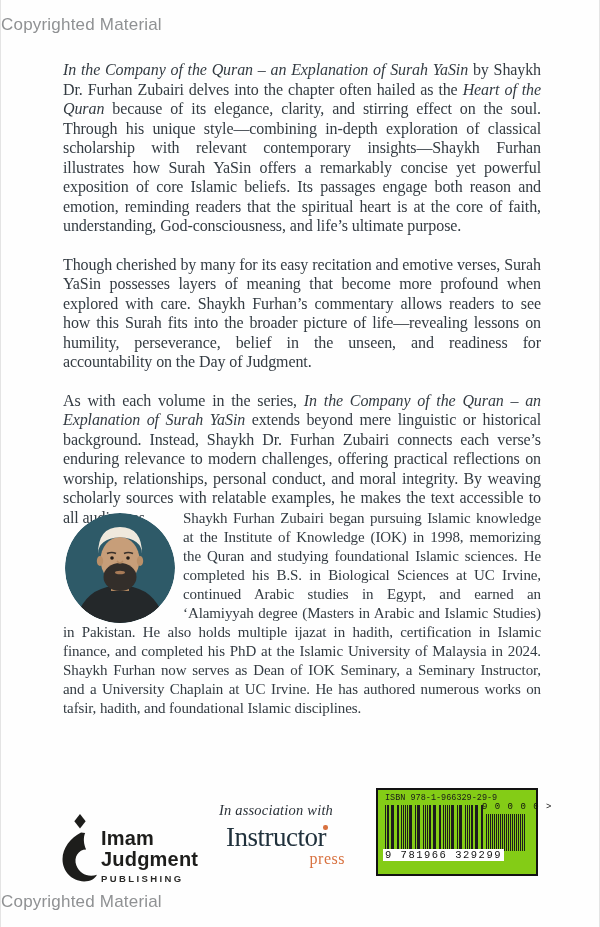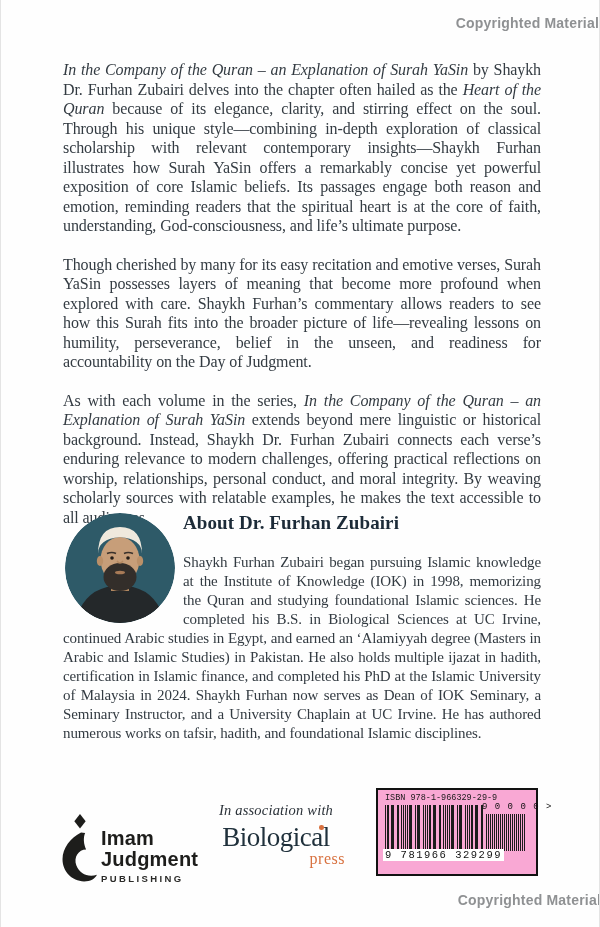--- a/index.html
+++ b/index.html
@@ -11,22 +11,22 @@
     --logo-black:#1d1d1b;
     --wordsmiths-navy:#20313c;
   }
   html,body{margin:0;padding:0;background:#ffffff;}
   .page{
     position:relative;width:600px;height:927px;margin:0 auto;background:#fefefe;
     box-sizing:border-box;border-left:1px solid #e4e4e4;border-right:1px solid #e4e4e4;
     overflow:hidden;font-family:"Liberation Serif",serif;
   }
   .copyright{
-    position:absolute;left:0;width:100%;text-align:right;
-    font-family:"Liberation Sans",sans-serif;font-weight:bold;font-size:14px;
+    position:absolute;left:0;width:100%;text-align:left;
+    font-family:"Liberation Sans",sans-serif;font-weight:normal;font-size:17px;
     color:var(--copyright-gray);letter-spacing:0.2px;
   }
   .copyright.top{top:15px;}
   .synopsis{position:absolute;left:62px;width:478px;top:60px;}
   .synopsis p{
     margin:0 0 19px 0;font-size:16px;line-height:19.5px;text-align:justify;
     color:var(--body-text);letter-spacing:-0.1px;
   }
   .about{position:absolute;left:62px;width:478px;top:509px;}
   .photo-wrap{float:left;width:120px;height:114px;}
@@ -52,21 +52,21 @@
     position:relative;display:inline-block;margin-top:3px;font-size:27px;line-height:30px;
     color:var(--wordsmiths-navy);letter-spacing:-0.5px;white-space:nowrap;
   }
   .ws-idot{position:absolute;left:97px;top:3px;width:4.5px;height:4.5px;border-radius:50%;background:var(--accent-orange);}
   .ws-press{
     text-align:right;font-size:16px;line-height:22px;color:var(--accent-orange);
     letter-spacing:0.5px;margin-top:-4px;padding-right:6px;
   }
   
   .barcode{
-    position:absolute;left:375px;top:0;width:162px;height:88px;background:#f9a8d4;
+    position:absolute;left:375px;top:0;width:162px;height:88px;background:#84cc16;
     border:2px solid #121212;box-sizing:border-box;
   }
   .bc-isbn{
     position:absolute;top:3px;left:7px;font-family:"Liberation Mono",monospace;
     font-size:8.5px;color:#1a1a1a;white-space:nowrap;letter-spacing:0;
   }
   .bc-main{position:absolute;top:15px;left:7px;width:102px;height:45px;overflow:hidden;white-space:nowrap;font-size:0;}
   .bc-num{
     position:absolute;top:59px;left:5px;background:#ffffff;padding:0 2px;
     font-family:"Liberation Mono",monospace;font-size:10.5px;letter-spacing:1.5px;color:#111;white-space:nowrap;
@@ -112,21 +112,20 @@
             <path d="M33 41 Q33 14 55 14 Q77 14 77 41 Q77 26 55 24 Q33 26 33 41 Z" fill="#efe9dd"></path>
             <circle cx="47" cy="45" r="1.8" fill="#241d18"></circle>
             <circle cx="63" cy="45" r="1.8" fill="#241d18"></circle>
             <path d="M42 40.5 Q47 38.5 51 40.5" stroke="#3a322c" stroke-width="1.6" fill="none"></path>
             <path d="M59 40.5 Q63 38.5 68 40.5" stroke="#3a322c" stroke-width="1.6" fill="none"></path>
             <path d="M52 48 Q55 52 58 48" stroke="#b58a62" stroke-width="1.4" fill="none"></path>
           </g>
         </svg>
       </span>
     </div>
-    <h2>About Dr. Furhan Zubairi</h2>
     <p class="bio">Shaykh Furhan Zubairi began pursuing Islamic knowledge at the Institute of Knowledge (IOK) in 1998, memorizing the Quran and studying foundational Islamic sciences. He completed his B.S. in Biological Sciences at UC Irvine, continued Arabic studies in Egypt, and earned an ‘Alamiyyah degree (Masters in Arabic and Islamic Studies) in Pakistan. He also holds multiple ijazat in hadith, certification in Islamic finance, and completed his PhD at the Islamic University of Malaysia in 2024. Shaykh Furhan now serves as Dean of IOK Seminary, a Seminary Instructor, and a University Chaplain at UC Irvine. He has authored numerous works on tafsir, hadith, and foundational Islamic disciplines.</p>
   </div>
 
   <div class="footer">
 
     <div class="ig-logo">
       <svg width="42" height="72" viewBox="0 0 40 70">
         <path d="M20 2 L25.5 9 L20 16 L14.5 9 Z" fill="#1d1d1b"></path>
         <path d="M21 20 C11 25 3 35 3 46 C3 58 12 67 24 67.5 C30 67.5 34.5 65 36.5 61 C28 64 19.5 60 16.5 52 C13.5 44 18.5 36.5 26 36.5 C23.5 31.5 23 25 25 20.5 C23.6 20.2 22.2 20 21 20 Z" fill="#1d1d1b"></path>
         <path d="M22 42 C18 44 17.5 49.5 21 52.5 C24.8 55.5 30 52.8 29.8 48 C29.6 43.8 25.8 40.6 22 42 Z" fill="#fefefe"></path>
@@ -134,21 +133,21 @@
       <div class="ig-text">
         <div class="l1">Imam</div>
         <div class="l2">Judgment</div>
         <div class="l3">PUBLISHING</div>
       </div>
     </div>
 
     <div class="ws-block">
       <div class="ws-assoc">In association with</div>
       <div class="ws-name">
-        <span>Biological</span>
+        <span>Instructor</span>
         <span class="ws-idot"></span>
       </div>
       <div class="ws-press">press</div>
     </div>
 
     <div class="barcode">
       <div class="bc-isbn">ISBN 978-1-966329-29-9</div>
       <div class="bc-main"><span style="display: inline-block; height: 100%; background: rgb(28, 28, 28); width: 1px; margin-right: 1px;"></span><span style="display: inline-block; height: 100%; background: rgb(28, 28, 28); width: 2px; margin-right: 2px;"></span><span style="display: inline-block; height: 100%; background: rgb(28, 28, 28); width: 3px; margin-right: 3px;"></span><span style="display: inline-block; height: 100%; background: rgb(28, 28, 28); width: 2px; margin-right: 2px;"></span><span style="display: inline-block; height: 100%; background: rgb(28, 28, 28); width: 1px; margin-right: 1px;"></span><span style="display: inline-block; height: 100%; background: rgb(28, 28, 28); width: 1px; margin-right: 1px;"></span><span style="display: inline-block; height: 100%; background: rgb(28, 28, 28); width: 1px; margin-right: 1px;"></span><span style="display: inline-block; height: 100%; background: rgb(28, 28, 28); width: 1px; margin-right: 1px;"></span><span style="display: inline-block; height: 100%; background: rgb(28, 28, 28); width: 3px; margin-right: 3px;"></span><span style="display: inline-block; height: 100%; background: rgb(28, 28, 28); width: 1px; margin-right: 1px;"></span><span style="display: inline-block; height: 100%; background: rgb(28, 28, 28); width: 3px; margin-right: 3px;"></span><span style="display: inline-block; height: 100%; background: rgb(28, 28, 28); width: 1px; margin-right: 1px;"></span><span style="display: inline-block; height: 100%; background: rgb(28, 28, 28); width: 1px; margin-right: 1px;"></span><span style="display: inline-block; height: 100%; background: rgb(28, 28, 28); width: 1px; margin-right: 1px;"></span><span style="display: inline-block; height: 100%; background: rgb(28, 28, 28); width: 2px; margin-right: 2px;"></span><span style="display: inline-block; height: 100%; background: rgb(28, 28, 28); width: 3px; margin-right: 3px;"></span><span style="display: inline-block; height: 100%; background: rgb(28, 28, 28); width: 2px; margin-right: 2px;"></span><span style="display: inline-block; height: 100%; background: rgb(28, 28, 28); width: 1px; margin-right: 1px;"></span><span style="display: inline-block; height: 100%; background: rgb(28, 28, 28); width: 1px; margin-right: 1px;"></span><span style="display: inline-block; height: 100%; background: rgb(28, 28, 28); width: 1px; margin-right: 1px;"></span><span style="display: inline-block; height: 100%; background: rgb(28, 28, 28); width: 1px; margin-right: 1px;"></span><span style="display: inline-block; height: 100%; background: rgb(28, 28, 28); width: 3px; margin-right: 3px;"></span><span style="display: inline-block; height: 100%; background: rgb(28, 28, 28); width: 1px; margin-right: 1px;"></span><span style="display: inline-block; height: 100%; background: rgb(28, 28, 28); width: 3px; margin-right: 3px;"></span><span style="display: inline-block; height: 100%; background: rgb(28, 28, 28); width: 1px; margin-right: 1px;"></span><span style="display: inline-block; height: 100%; background: rgb(28, 28, 28); width: 1px; margin-right: 1px;"></span><span style="display: inline-block; height: 100%; background: rgb(28, 28, 28); width: 1px; margin-right: 1px;"></span><span style="display: inline-block; height: 100%; background: rgb(28, 28, 28); width: 2px; margin-right: 2px;"></span><span style="display: inline-block; height: 100%; background: rgb(28, 28, 28); width: 3px; margin-right: 3px;"></span><span style="display: inline-block; height: 100%; background: rgb(28, 28, 28); width: 2px; margin-right: 2px;"></span></div>
       <div class="bc-supnum">9 0 0 0 0 &gt;</div>
       <div class="bc-sup"><span style="display: inline-block; height: 100%; background: rgb(28, 28, 28); width: 1px; margin-right: 1px;"></span><span style="display: inline-block; height: 100%; background: rgb(28, 28, 28); width: 1px; margin-right: 1px;"></span><span style="display: inline-block; height: 100%; background: rgb(28, 28, 28); width: 1px; margin-right: 1px;"></span><span style="display: inline-block; height: 100%; background: rgb(28, 28, 28); width: 1px; margin-right: 1px;"></span><span style="display: inline-block; height: 100%; background: rgb(28, 28, 28); width: 1px; margin-right: 1px;"></span><span style="display: inline-block; height: 100%; background: rgb(28, 28, 28); width: 1px; margin-right: 1px;"></span><span style="display: inline-block; height: 100%; background: rgb(28, 28, 28); width: 1px; margin-right: 1px;"></span><span style="display: inline-block; height: 100%; background: rgb(28, 28, 28); width: 1px; margin-right: 1px;"></span><span style="display: inline-block; height: 100%; background: rgb(28, 28, 28); width: 1px; margin-right: 1px;"></span><span style="display: inline-block; height: 100%; background: rgb(28, 28, 28); width: 1px; margin-right: 1px;"></span><span style="display: inline-block; height: 100%; background: rgb(28, 28, 28); width: 1px; margin-right: 1px;"></span><span style="display: inline-block; height: 100%; background: rgb(28, 28, 28); width: 1px; margin-right: 1px;"></span><span style="display: inline-block; height: 100%; background: rgb(28, 28, 28); width: 1px; margin-right: 1px;"></span><span style="display: inline-block; height: 100%; background: rgb(28, 28, 28); width: 1px; margin-right: 1px;"></span><span style="display: inline-block; height: 100%; background: rgb(28, 28, 28); width: 1px; margin-right: 1px;"></span><span style="display: inline-block; height: 100%; background: rgb(28, 28, 28); width: 1px; margin-right: 1px;"></span><span style="display: inline-block; height: 100%; background: rgb(28, 28, 28); width: 1px; margin-right: 1px;"></span><span style="display: inline-block; height: 100%; background: rgb(28, 28, 28); width: 1px; margin-right: 1px;"></span><span style="display: inline-block; height: 100%; background: rgb(28, 28, 28); width: 1px; margin-right: 1px;"></span><span style="display: inline-block; height: 100%; background: rgb(28, 28, 28); width: 1px; margin-right: 1px;"></span></div>

